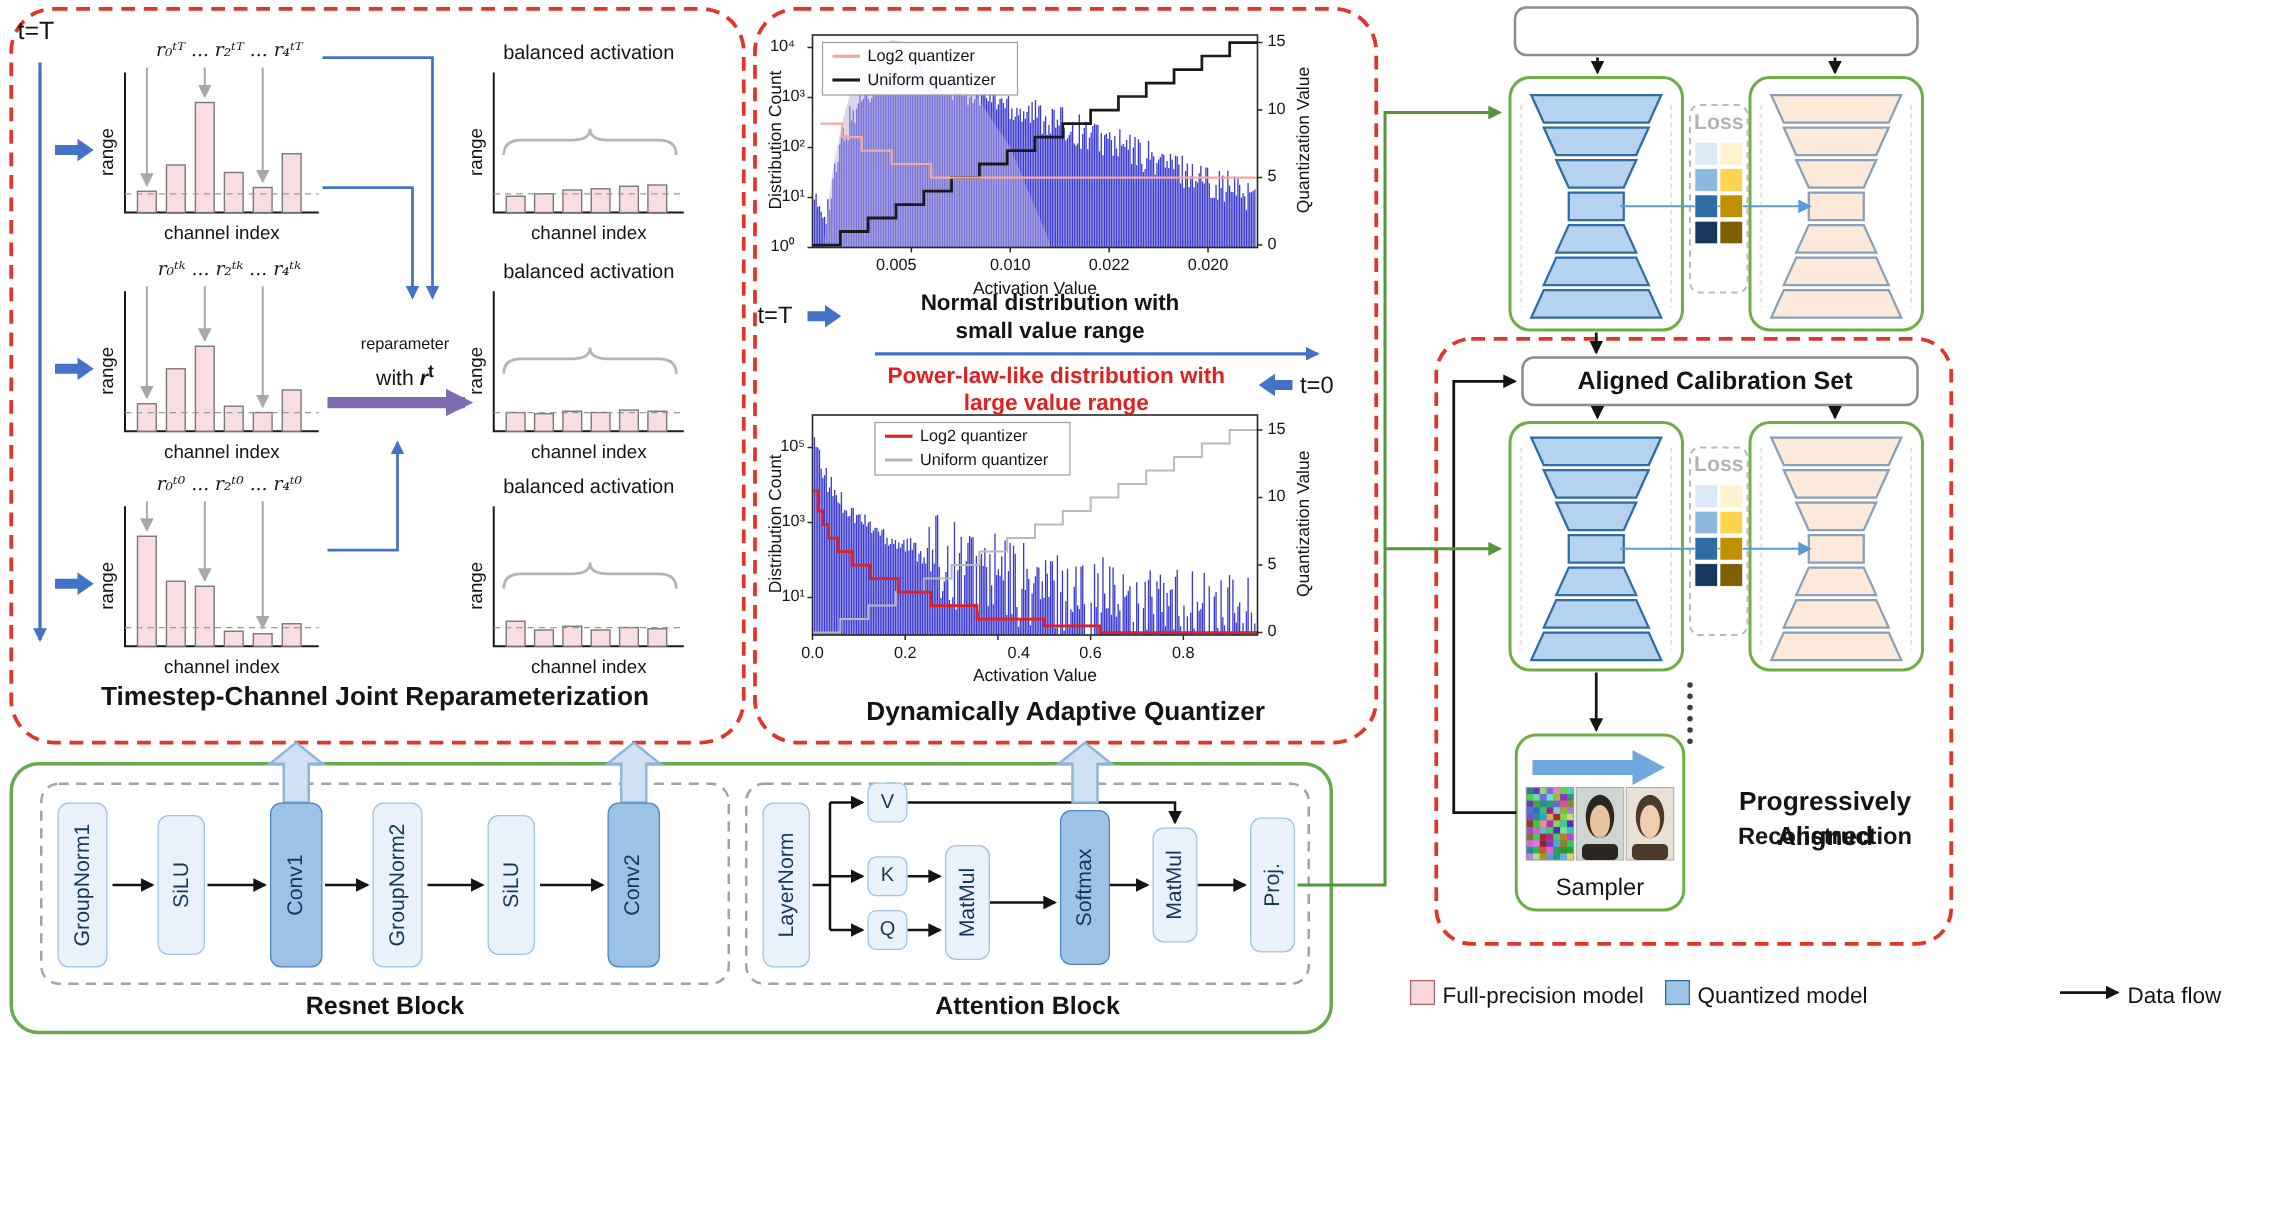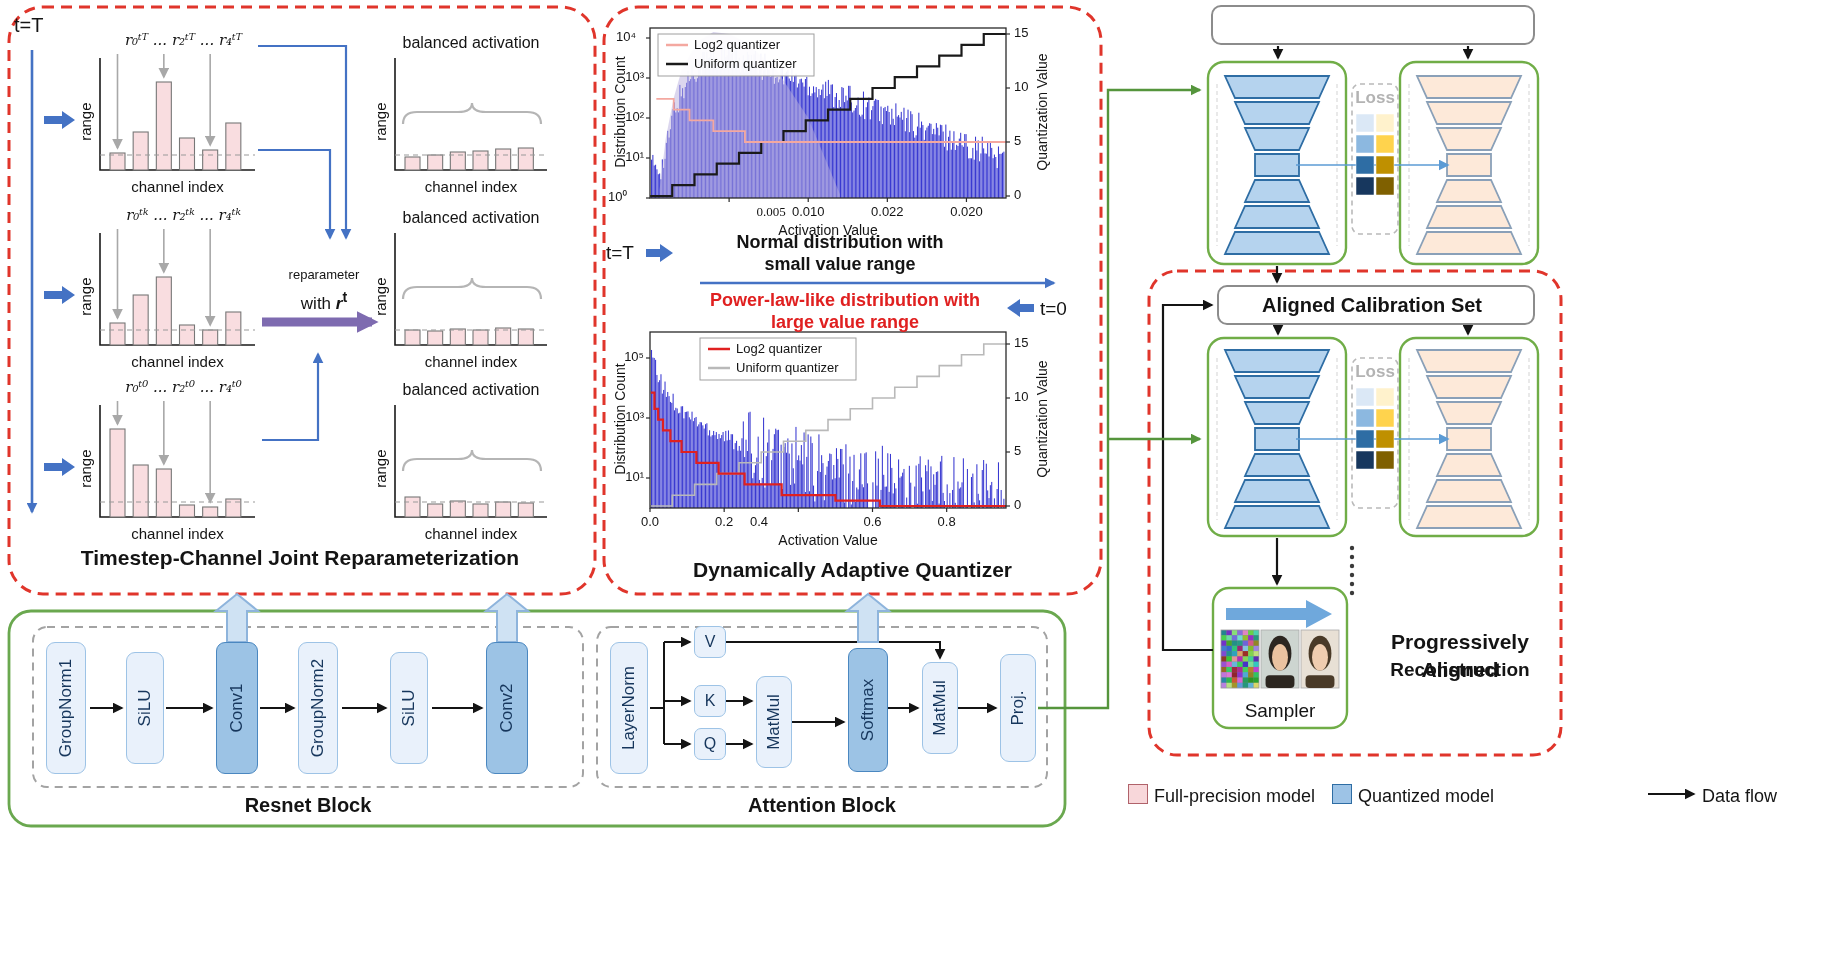--- a/index.html
+++ b/index.html
@@ -921,41 +921,41 @@
     <div class="txt center" style="left: 117.5px; top: 353px; width: 120px; font-size: 15px;">channel index</div>
     <div class="txt center" style="left: 393px; top: 209px; width: 156px; font-size: 16px;">balanced activation</div>
     <div class="txt center" style="left: 331px; top: 288px; width: 100px; font-size: 15px; transform: rotate(-90deg);">range</div>
     <div class="txt center" style="left: 411px; top: 353px; width: 120px; font-size: 15px;">channel index</div>
     <div class="txt center" style="left: 106px; top: 379px; width: 155px; font-size: 15px; font-style: italic; font-family: &quot;DejaVu Serif&quot;, serif;">r₀ᵗ⁰ ... r₂ᵗ⁰ ... r₄ᵗ⁰</div>
     <div class="txt center" style="left: 36px; top: 460px; width: 100px; font-size: 15px; transform: rotate(-90deg);">range</div>
     <div class="txt center" style="left: 117.5px; top: 525px; width: 120px; font-size: 15px;">channel index</div>
     <div class="txt center" style="left: 393px; top: 381px; width: 156px; font-size: 16px;">balanced activation</div>
     <div class="txt center" style="left: 331px; top: 460px; width: 100px; font-size: 15px; transform: rotate(-90deg);">range</div>
     <div class="txt center" style="left: 411px; top: 525px; width: 120px; font-size: 15px;">channel index</div>
-    <div class="txt center" style="left: 747px; top: 205px; width: 48px; font-size: 13px; font-family: Liberation Serif, serif;">0.005</div>
+    <div class="txt center" style="left: 693px; top: 205px; width: 48px; font-size: 13px;">0.005</div>
     <div class="txt center" style="left: 784.222px; top: 205px; width: 48px; font-size: 13px;">0.010</div>
     <div class="txt center" style="left: 863.333px; top: 205px; width: 48px; font-size: 13px;">0.022</div>
     <div class="txt center" style="left: 942.444px; top: 205px; width: 48px; font-size: 13px;">0.020</div>
-    <div class="txt" style="left: 608px; top: 190px; width: 36px; font-size: 13px; text-align: left;">10⁰</div>
+    <div class="txt" style="left: 608px; top: 190px; width: 36px; font-size: 13px; text-align: center;">10⁰</div>
     <div class="txt" style="left: 608px; top: 150px; width: 36px; font-size: 13px; text-align: right;">10¹</div>
     <div class="txt" style="left: 608px; top: 110px; width: 36px; font-size: 13px; text-align: right;">10²</div>
     <div class="txt" style="left: 608px; top: 70px; width: 36px; font-size: 13px; text-align: right;">10³</div>
     <div class="txt" style="left: 608px; top: 30px; width: 36px; font-size: 13px; text-align: center;">10⁴</div>
     <div class="txt" style="left: 1014px; top: 188px; width: 30px; font-size: 13px; text-align: left;">0</div>
     <div class="txt" style="left: 1014px; top: 134px; width: 30px; font-size: 13px; text-align: left;">5</div>
     <div class="txt" style="left: 1014px; top: 80px; width: 30px; font-size: 13px; text-align: left;">10</div>
     <div class="txt" style="left: 1014px; top: 26px; width: 30px; font-size: 13px; text-align: left;">15</div>
     <div class="txt center" style="left: 748px; top: 222px; width: 160px; font-size: 14px;">Activation Value</div>
     <div class="txt center" style="left: 545px; top: 104px; width: 150px; font-size: 14px; transform: rotate(-90deg);">Distribution Count</div>
     <div class="txt center" style="left: 967px; top: 104px; width: 150px; font-size: 14px; transform: rotate(-90deg);">Quantization Value</div>
     <div class="txt" style="left: 694px; top: 38px; width: 120px; font-size: 13px; text-align: left;">Log2 quantizer</div>
     <div class="txt" style="left: 694px; top: 57px; width: 120px; font-size: 13px; text-align: left;">Uniform quantizer</div>
     <div class="txt center" style="left: 626px; top: 515px; width: 48px; font-size: 13px;">0.0</div>
     <div class="txt center" style="left: 700.167px; top: 515px; width: 48px; font-size: 13px;">0.2</div>
-    <div class="txt center" style="left: 735px; top: 515px; width: 48px; font-size: 13px;">0.4</div>
+    <div class="txt center" style="left: 791px; top: 515px; width: 48px; font-size: 13px;">0.4</div>
     <div class="txt center" style="left: 848.5px; top: 515px; width: 48px; font-size: 13px;">0.6</div>
     <div class="txt center" style="left: 922.667px; top: 515px; width: 48px; font-size: 13px;">0.8</div>
     <div class="txt" style="left: 608px; top: 470px; width: 36px; font-size: 13px; text-align: right;">10¹</div>
     <div class="txt" style="left: 608px; top: 410px; width: 36px; font-size: 13px; text-align: right;">10³</div>
     <div class="txt" style="left: 608px; top: 350px; width: 36px; font-size: 13px; text-align: right;">10⁵</div>
     <div class="txt" style="left: 1014px; top: 498px; width: 30px; font-size: 13px; text-align: left;">0</div>
     <div class="txt" style="left: 1014px; top: 444px; width: 30px; font-size: 13px; text-align: left;">5</div>
     <div class="txt" style="left: 1014px; top: 390px; width: 30px; font-size: 13px; text-align: left;">10</div>
     <div class="txt" style="left: 1014px; top: 336px; width: 30px; font-size: 13px; text-align: left;">15</div>
     <div class="txt center" style="left: 748px; top: 532px; width: 160px; font-size: 14px;">Activation Value</div>

